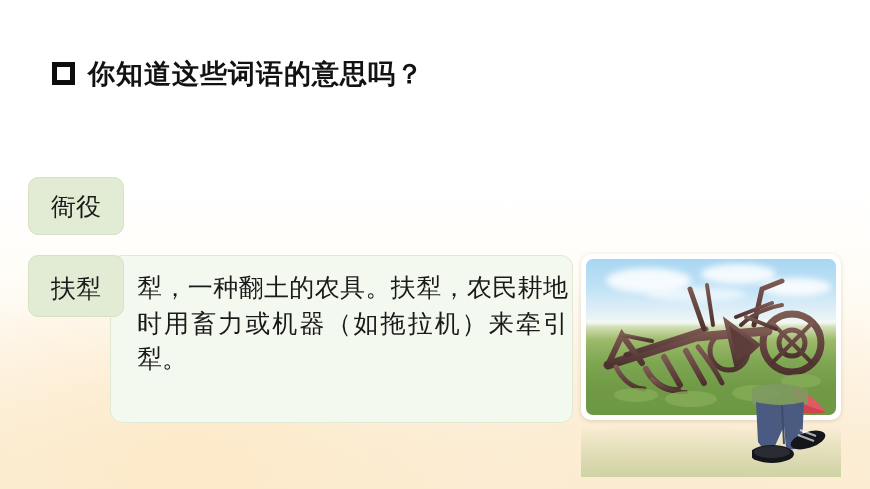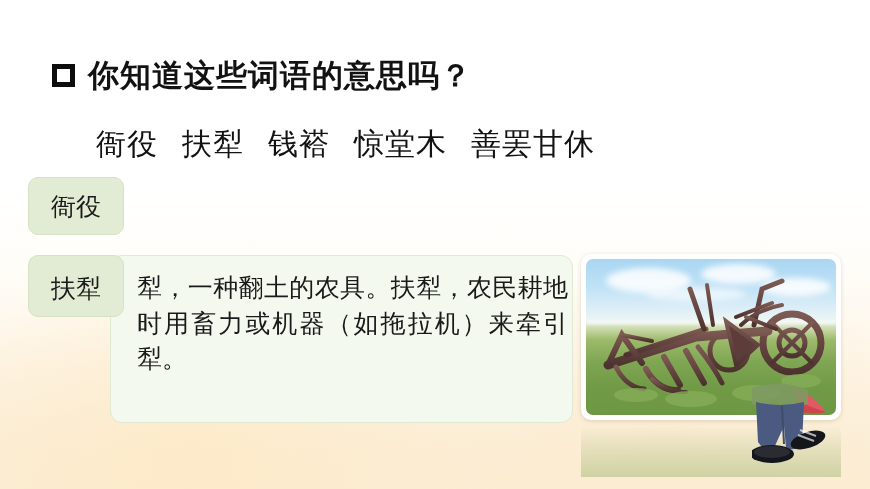--- a/index.html
+++ b/index.html
@@ -63,21 +63,21 @@
   }
   .bullet-square {
     width: 23px;
     height: 23px;
     border: 5px solid #0d0d0d;
     background: #ffffff;
     box-sizing: border-box;
     flex: 0 0 auto;
   }
   .title-text {
-    font-size: 31px;
+    font-size: 27px;
     font-weight: bold;
     color: #121212;
     letter-spacing: 1px;
     line-height: 1;
     white-space: nowrap;
     font-family: "DejaVu Serif", "Liberation Serif", serif;
   }
 
   
   .word-list {
@@ -250,23 +250,20 @@
 <div class="slide">
 
   <div class="bg-glow"></div>
   <div class="bg-glow2"></div>
 
   <div class="title-row">
     <div class="bullet-square"></div>
     <div class="title-text">你知道这些词语的意思吗？</div>
   </div>
 
-  <div class="word-list">
-    <span class="w">衙役</span><span class="w">扶犁</span><span class="w">钱褡</span><span class="w">惊堂木</span><span class="w">善罢甘休</span>
-  </div>
 
   <div class="def-row def-row-1">
     <div class="def-label">衙役</div>
   </div>
 
   <div class="def-row def-row-2">
     <div class="def-label">扶犁</div>
     <div class="def-body">
         <span>犁，一种翻土的农具。扶犁，农民耕地时用畜力或机器（如拖拉机）来牵引犁。</span>
       </div>

